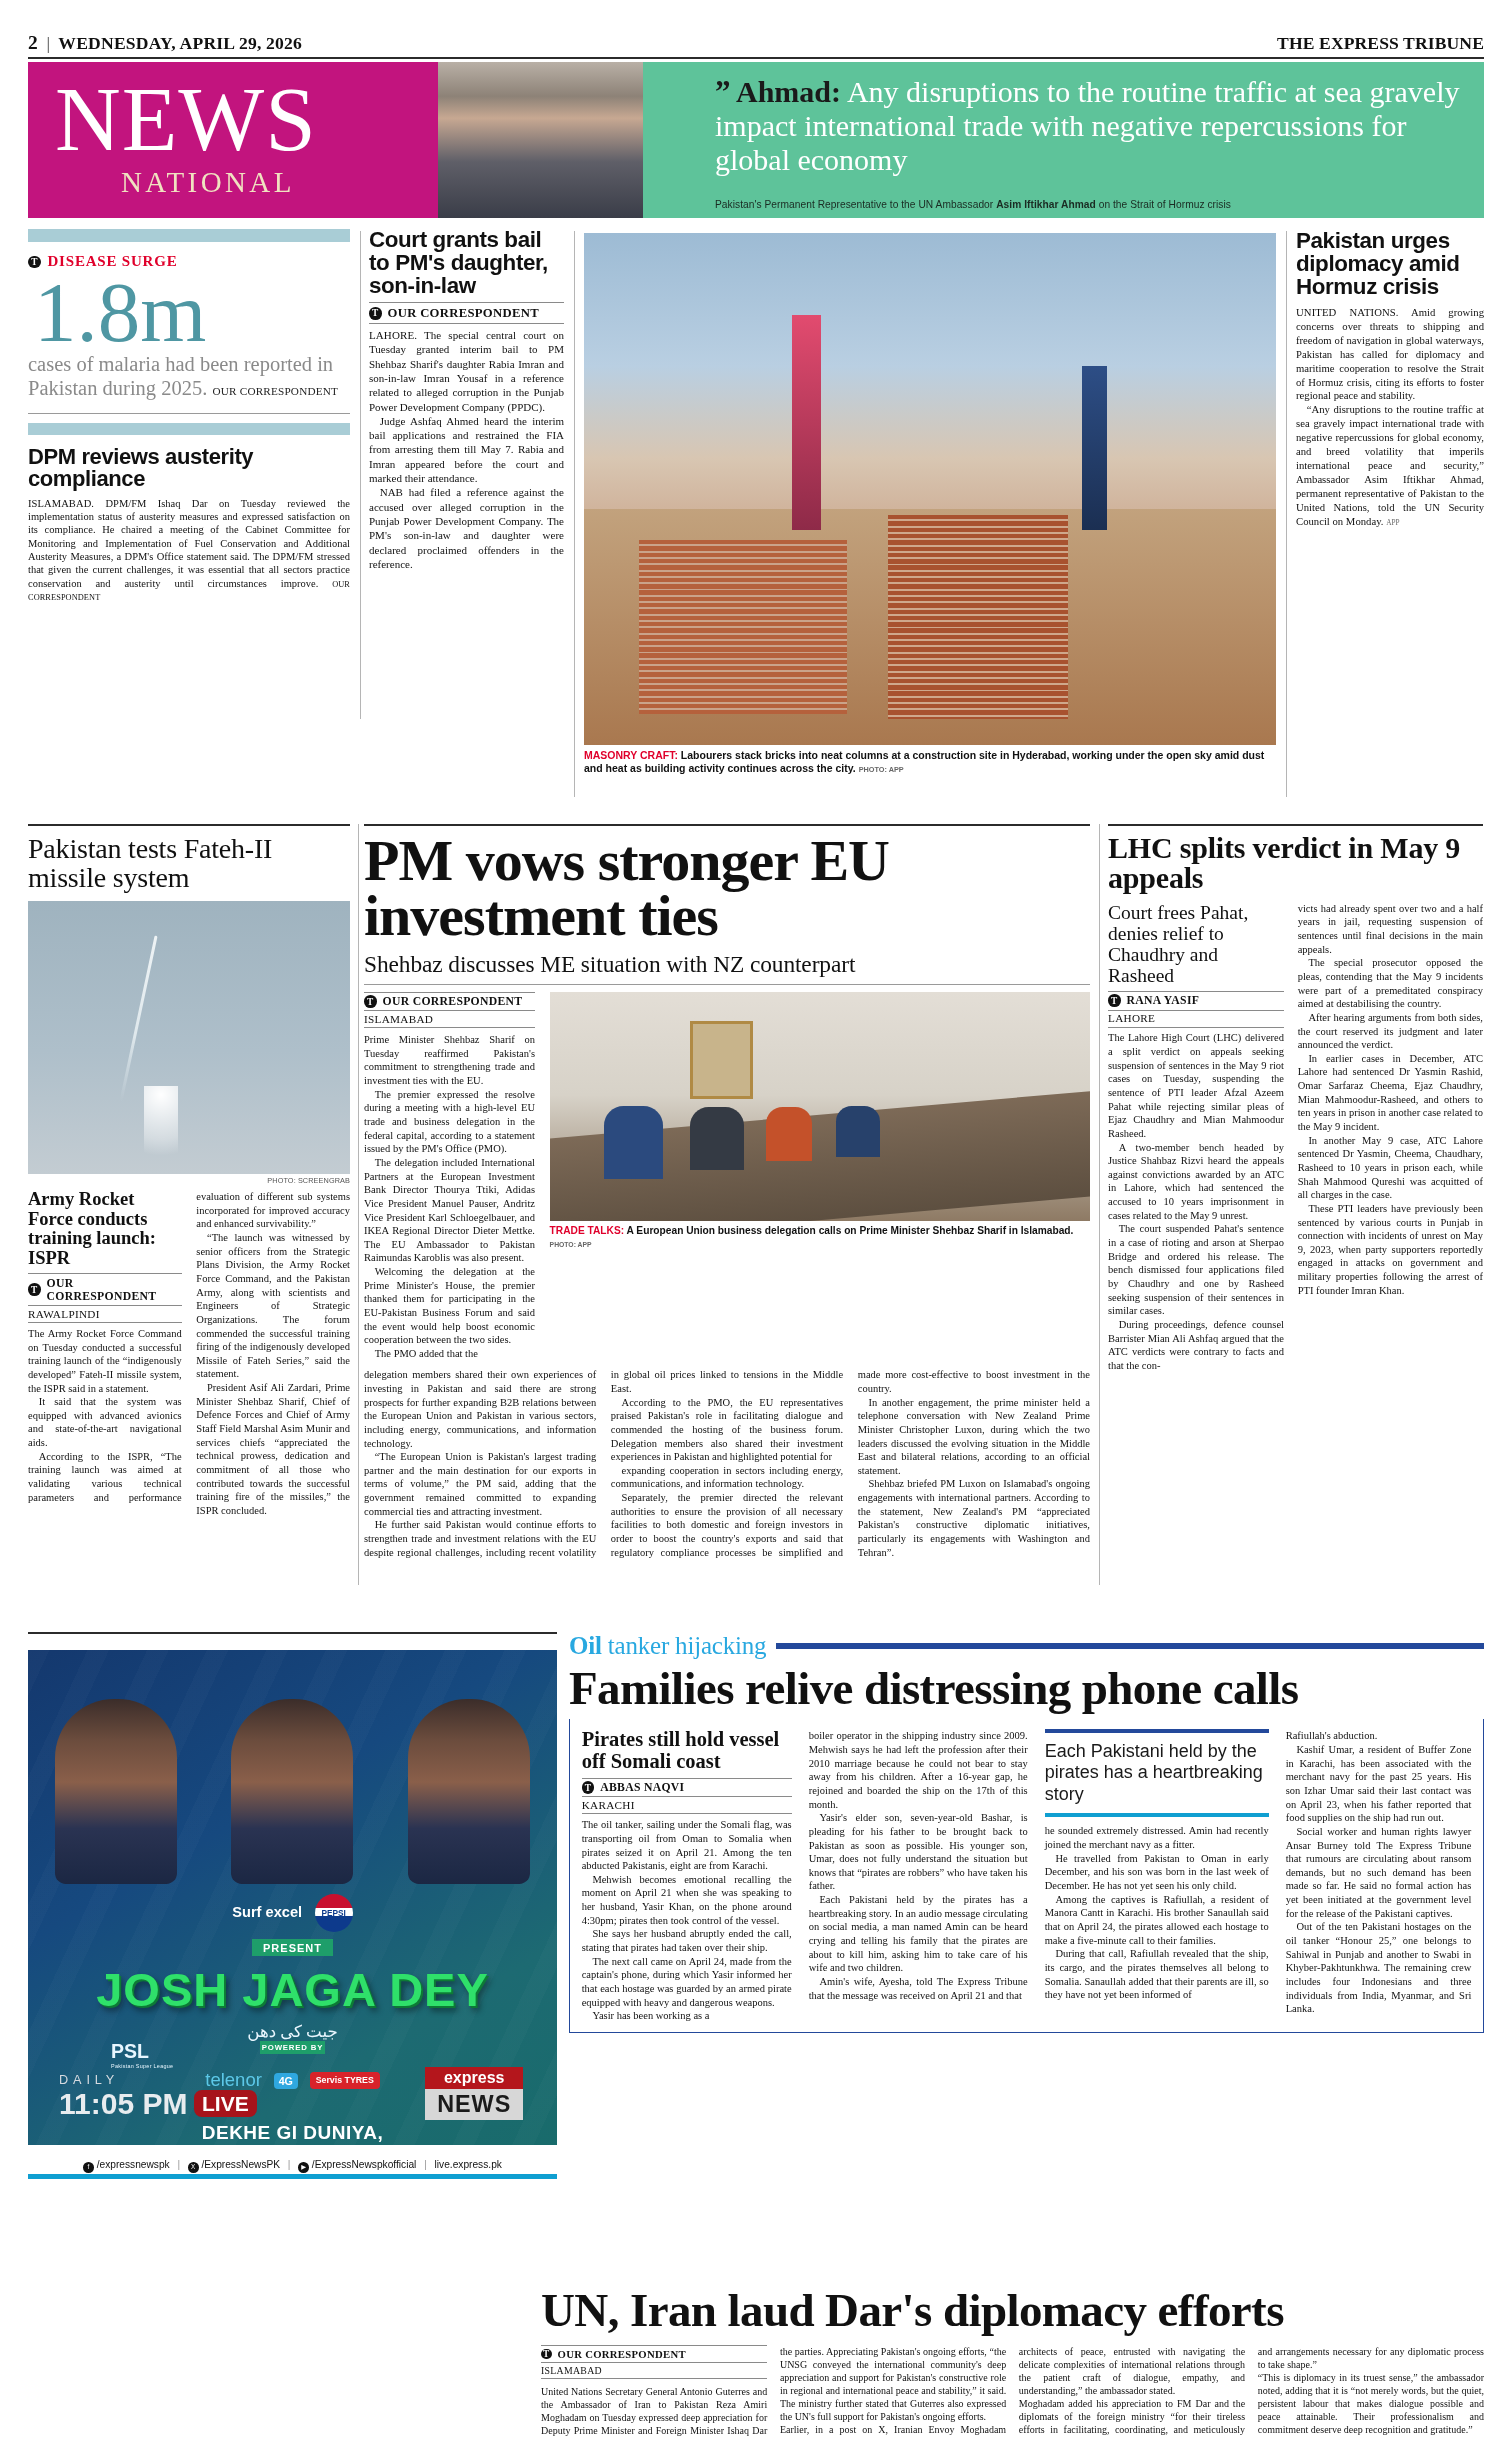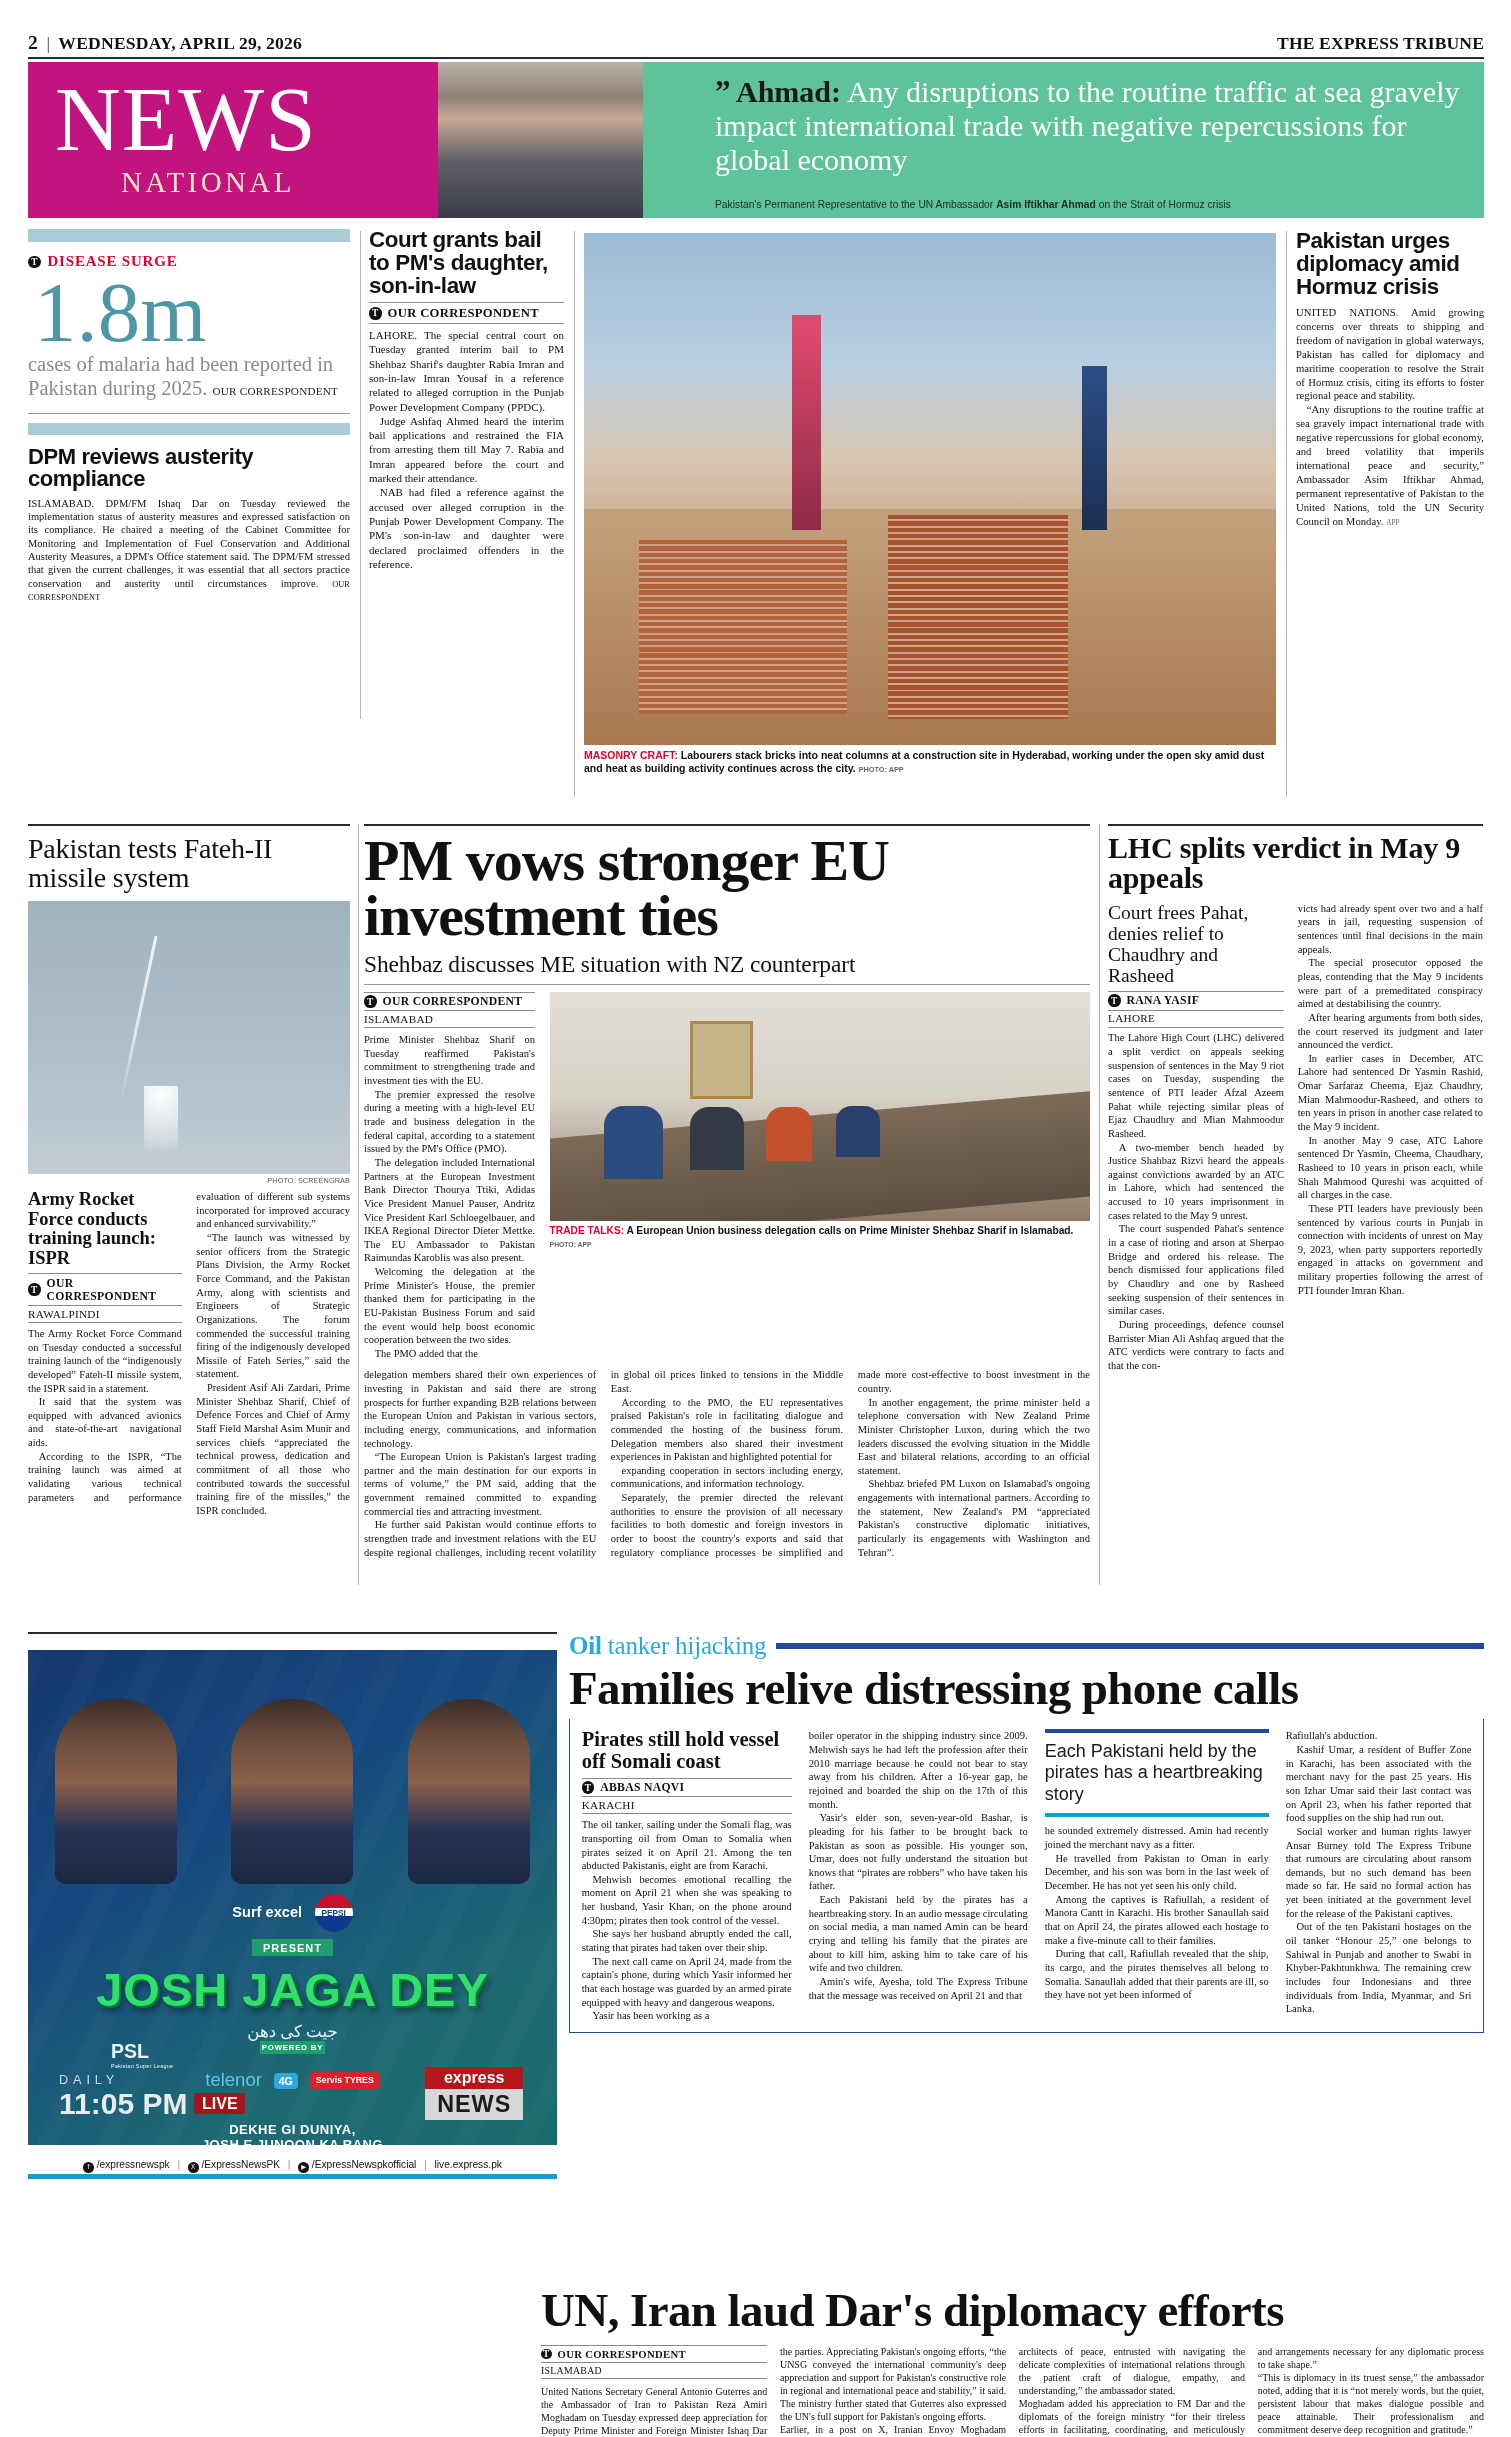--- a/index.html
+++ b/index.html
@@ -246,21 +246,21 @@
     color:#2fe06a; text-shadow: 2px 2.4px 0 #0d7a35, 3.9px 4.9px 6.8px rgba(0,0,0,.45); }
   .ad .urdu { position:absolute; top: 372px; left:0; right:0; text-align:center; font-size:16.6px; color:#eaf7ff; direction: rtl; }
   .ad .psl { position:absolute; top: 390px; left: 83px; font-family:"Liberation Sans",sans-serif; font-weight:700; font-size:19.5px; color:#e8f6ff; }
   .ad .psl small { display:block; font-size: 5.4px; letter-spacing:0.3px; font-weight:400; }
   .ad .poweredby { position:absolute; top: 393px; left: 0; right:0; text-align:center; }
   .ad .poweredby .pb { background:#1e9e6a; color:#fff; font-family:"Liberation Sans",sans-serif; font-weight:700; font-size:7.8px; letter-spacing:0.8px; padding:2px 2px; }
   .ad .telenor { position:absolute; top: 419px; left:0; right:0; text-align:center; font-family:"Liberation Sans",sans-serif; font-size:18.5px; color:#5cc8e8; }
   .ad .telenor .g4 { display:inline-block; background:#2fa8e0; color:#fff; font-size:10.7px; font-weight:700; padding:2px 4.9px; border-radius:3.9px; margin-left:6.8px; vertical-align: middle;}
   .ad .servis { display:inline-block; background:#d8232a; color:#fff; font-size:8.8px; font-weight:700; padding:3.9px 5.9px; border-radius:3.9px; margin-left:6.8px; vertical-align:middle; line-height:1.05;}
   .ad .tagline { position:absolute; top: 472px; left:0; right:0; text-align:center; font-family:"Liberation Sans",sans-serif; font-weight:700; }
-  .ad .tag1 { font-size: 13px; letter-spacing:0.5px; line-height:1.2;}
+  .ad .tag1 { font-size: 19px; letter-spacing:0.5px; line-height:1.2;}
   .ad .tag2 { font-size: 11.7px; letter-spacing:0.3px; margin-top:4.9px; line-height:1.28;}
 
   .s3-right { position: absolute; left: 541px; top: 0; right: 0; }
   .s3-kicker {
     font-family: "Liberation Serif", serif; font-size: 25px; color: #28a8e0; letter-spacing: -0.2px;
   }
   .s3-kicker b { color: #28a8e0; font-weight: 700; }
   .s3-kicker .lt { font-weight: 400; }
   .s3-blue-rule { height: 5.4px; background: #23499b; flex: 1; margin-left: 9.8px; }
   .s3-head {
@@ -547,21 +547,21 @@
       <div class="tagline">
         <div class="tag1">DEKHE GI DUNIYA,</div>
         <div class="tag1">JOSH E JUNOON KA RANG</div>
         <div class="tag2">PSL 11 SPECIAL TRANSMISSION</div>
 
       </div>
       <div style="position:absolute;bottom:58px;left:31px;">
         <div style="font-family:'Liberation Sans',sans-serif;font-size:12.7px;letter-spacing:4.9px;color:#d7dbe0;">DAILY</div>
         <div style="font-family:'Liberation Sans',sans-serif;font-weight:700;font-size:30px;color:#e8ecef;display:flex;align-items:center;gap:6.8px;">
           <span>11:05 PM</span>
-          <span style="background:#a7131b;color:#fff;font-size:16px;padding:1.5px 7.8px;border-radius:2px;">LIVE</span>
+          <span style="background:#a7131b;color:#fff;font-size:21px;padding:1.5px 7.8px;border-radius:8px;">LIVE</span>
         </div>
       </div>
       <div style="position:absolute;bottom:59px;right:34px;text-align:center;">
         <div style="background:#b4161c;color:#fff;font-family:'Liberation Sans',sans-serif;font-weight:700;font-size:16px;padding:2px 11.7px;">express</div>
         <div style="background:#d7d7d7;color:#1b1b1b;font-family:'Liberation Sans',sans-serif;font-weight:700;font-size:23.4px;padding:2px 11.7px;letter-spacing:1px;">NEWS</div>
       </div>
       <div class="ad-social-band">
         <div class="social">
           <span class="ic">f</span><span>/expressnewspk</span>
           <span class="sep">|</span>

